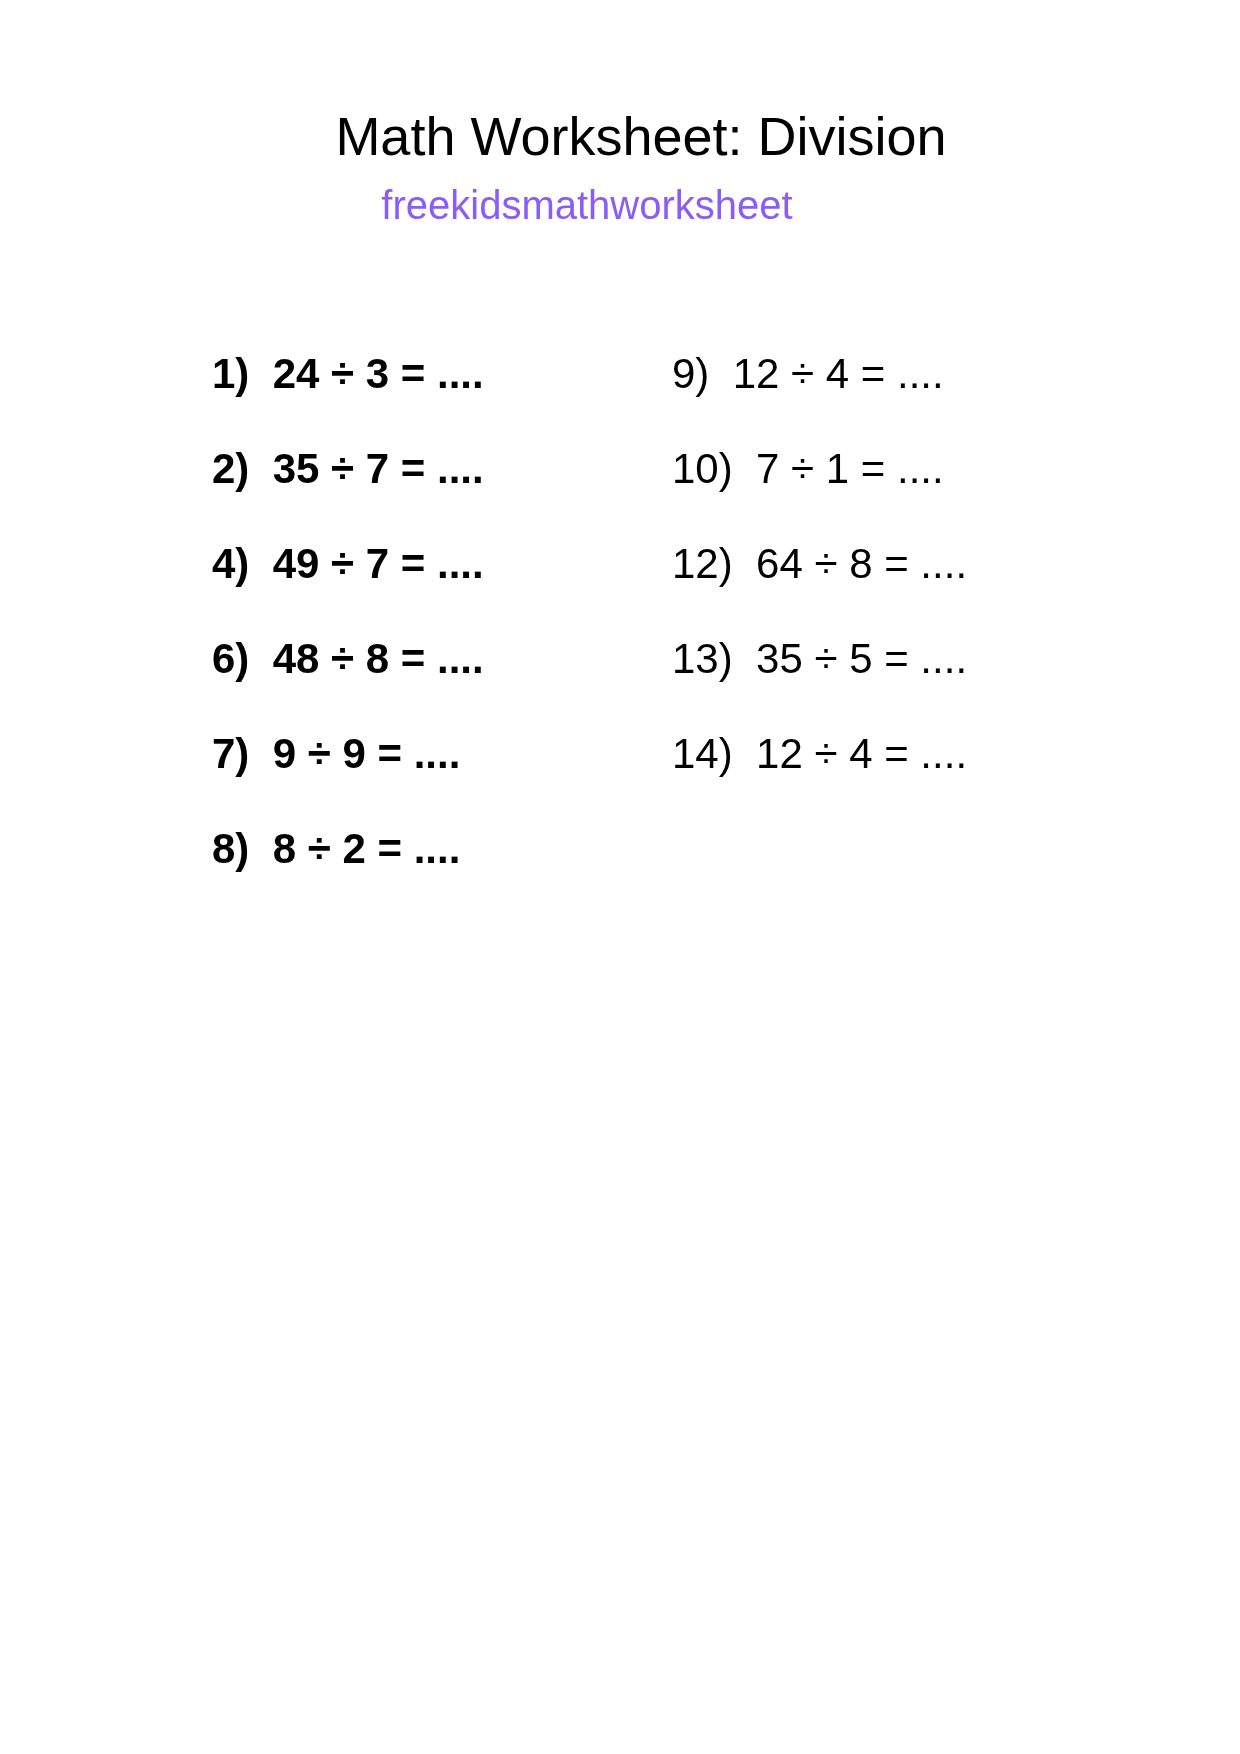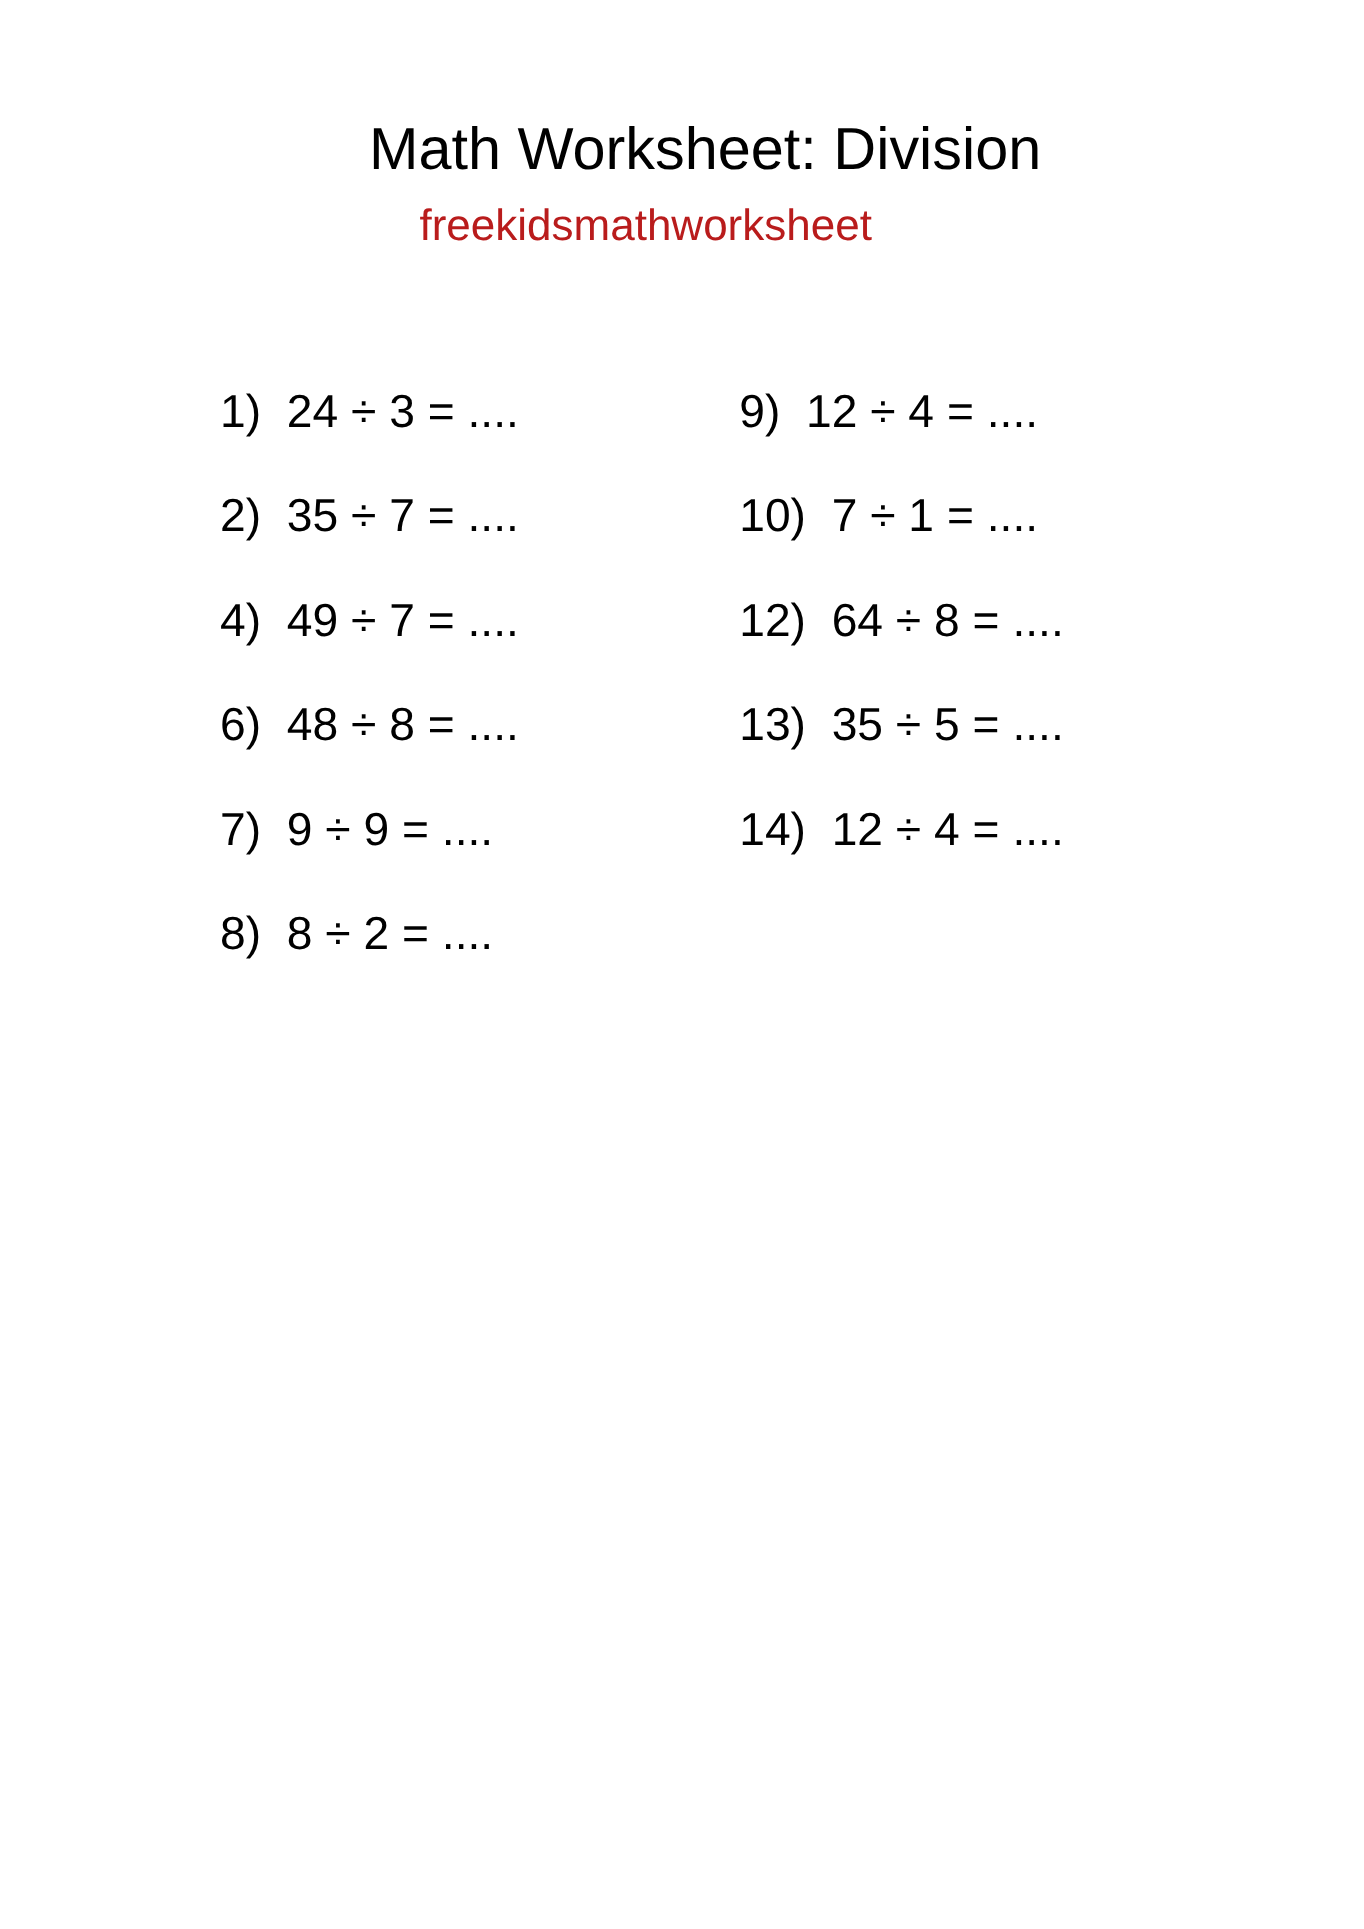--- a/index.html
+++ b/index.html
@@ -1,23 +1,23 @@
 <!DOCTYPE html>
 <html><head>
 <meta charset="utf-8">
 <style>
   html, body { margin: 0; padding: 0; background: #ffffff; }
   body { width: 1240px; height: 1754px; position: relative; overflow: hidden;
          font-family: "Liberation Sans", sans-serif; color: #000; }
   .title { position: absolute; left: 0; width: 1132px; top: 92px; text-align: center;
            font-size: 54px; line-height: 60px; padding-left: 150px; box-sizing: border-box; margin-top: 14px; }
   .subtitle { position: absolute; left: 0; width: 1024px; top: 182px; text-align: center;
-              font-size: 40px; line-height: 46px; color: #b91c1c; padding-left: 150px; box-sizing: border-box; }
+              font-size: 40px; line-height: 46px; color: #8b5cf6; padding-left: 150px; box-sizing: border-box; }
   .col { position: absolute; top: 350px; }
-  .col.left { left: 200px; }
+  .col.left { left: 212px; font-weight: bold; }
   .col.right { left: 672px; }
   .prob { height: 95px; font-size: 42px; line-height: 48px; white-space: pre; }
 </style>
 </head>
 <body>
 
 <div class="title">Math Worksheet: Division</div>
 <div class="subtitle">freekidsmathworksheet</div>
 
 <div class="col left">

